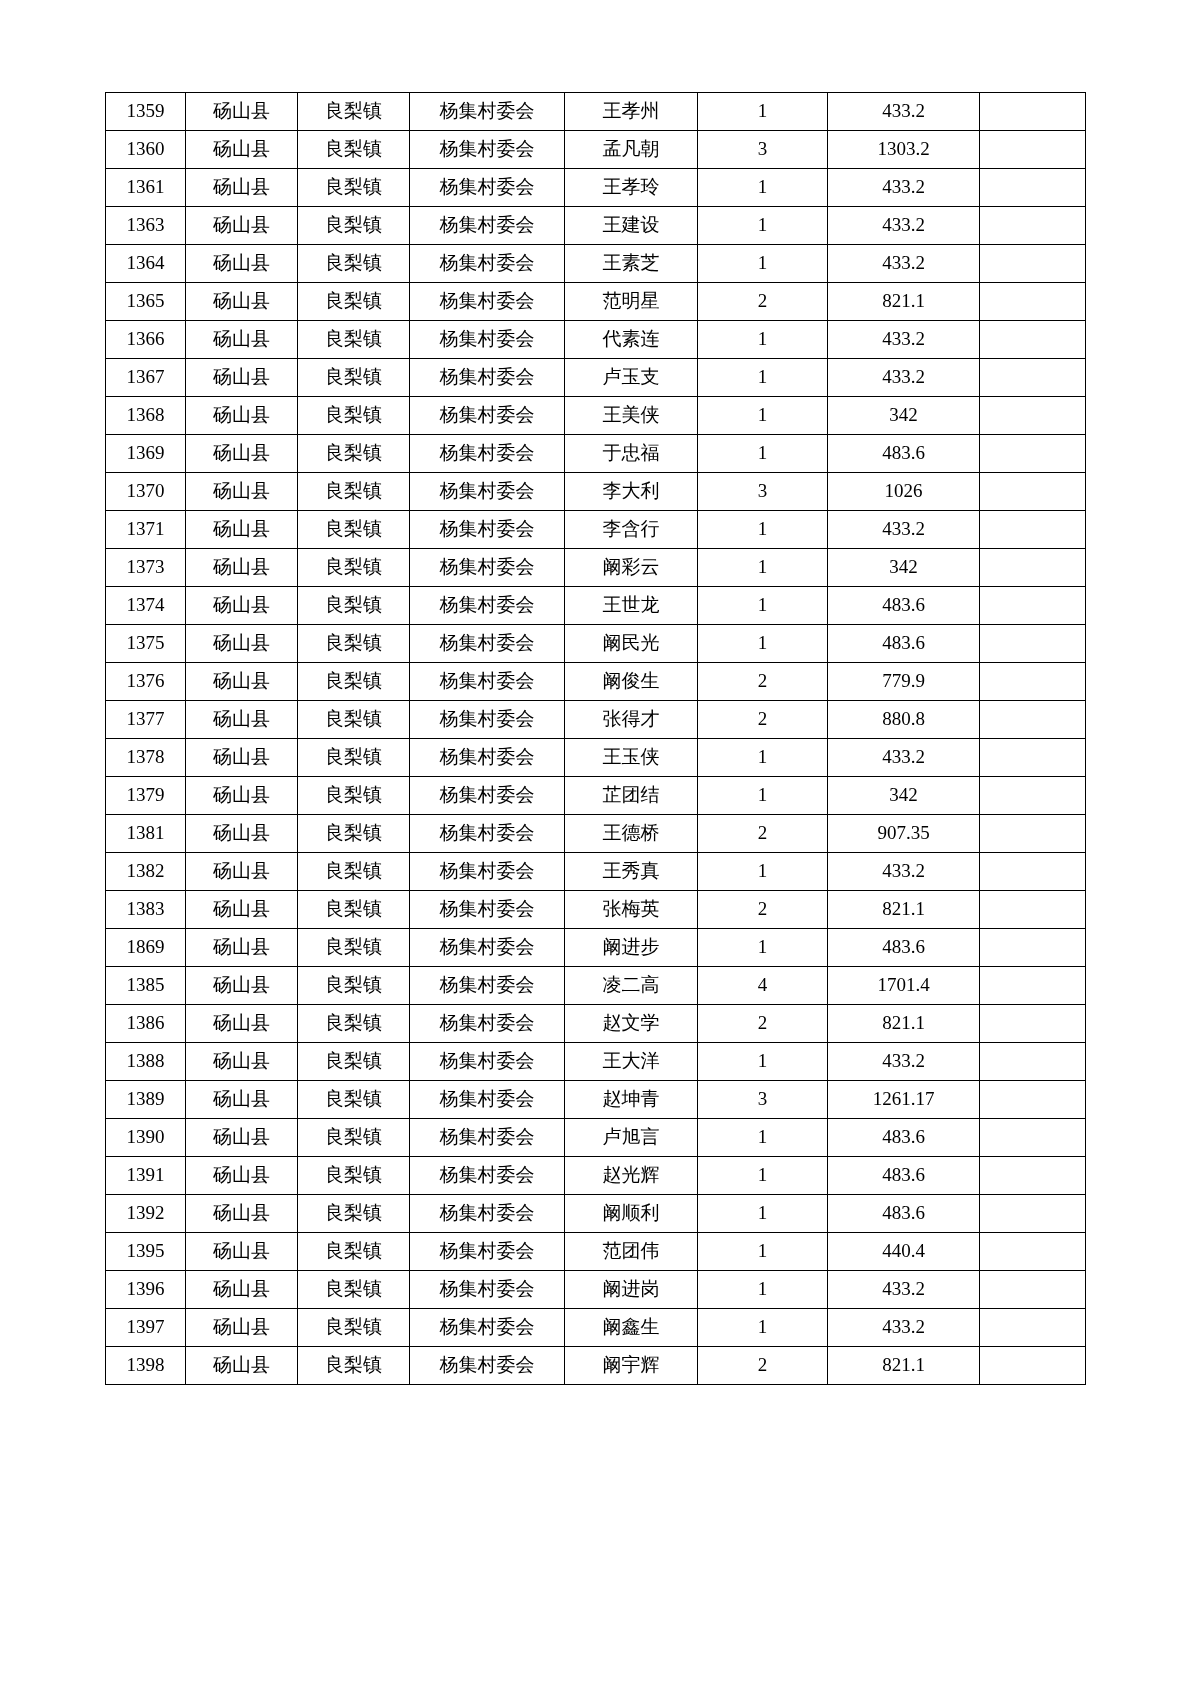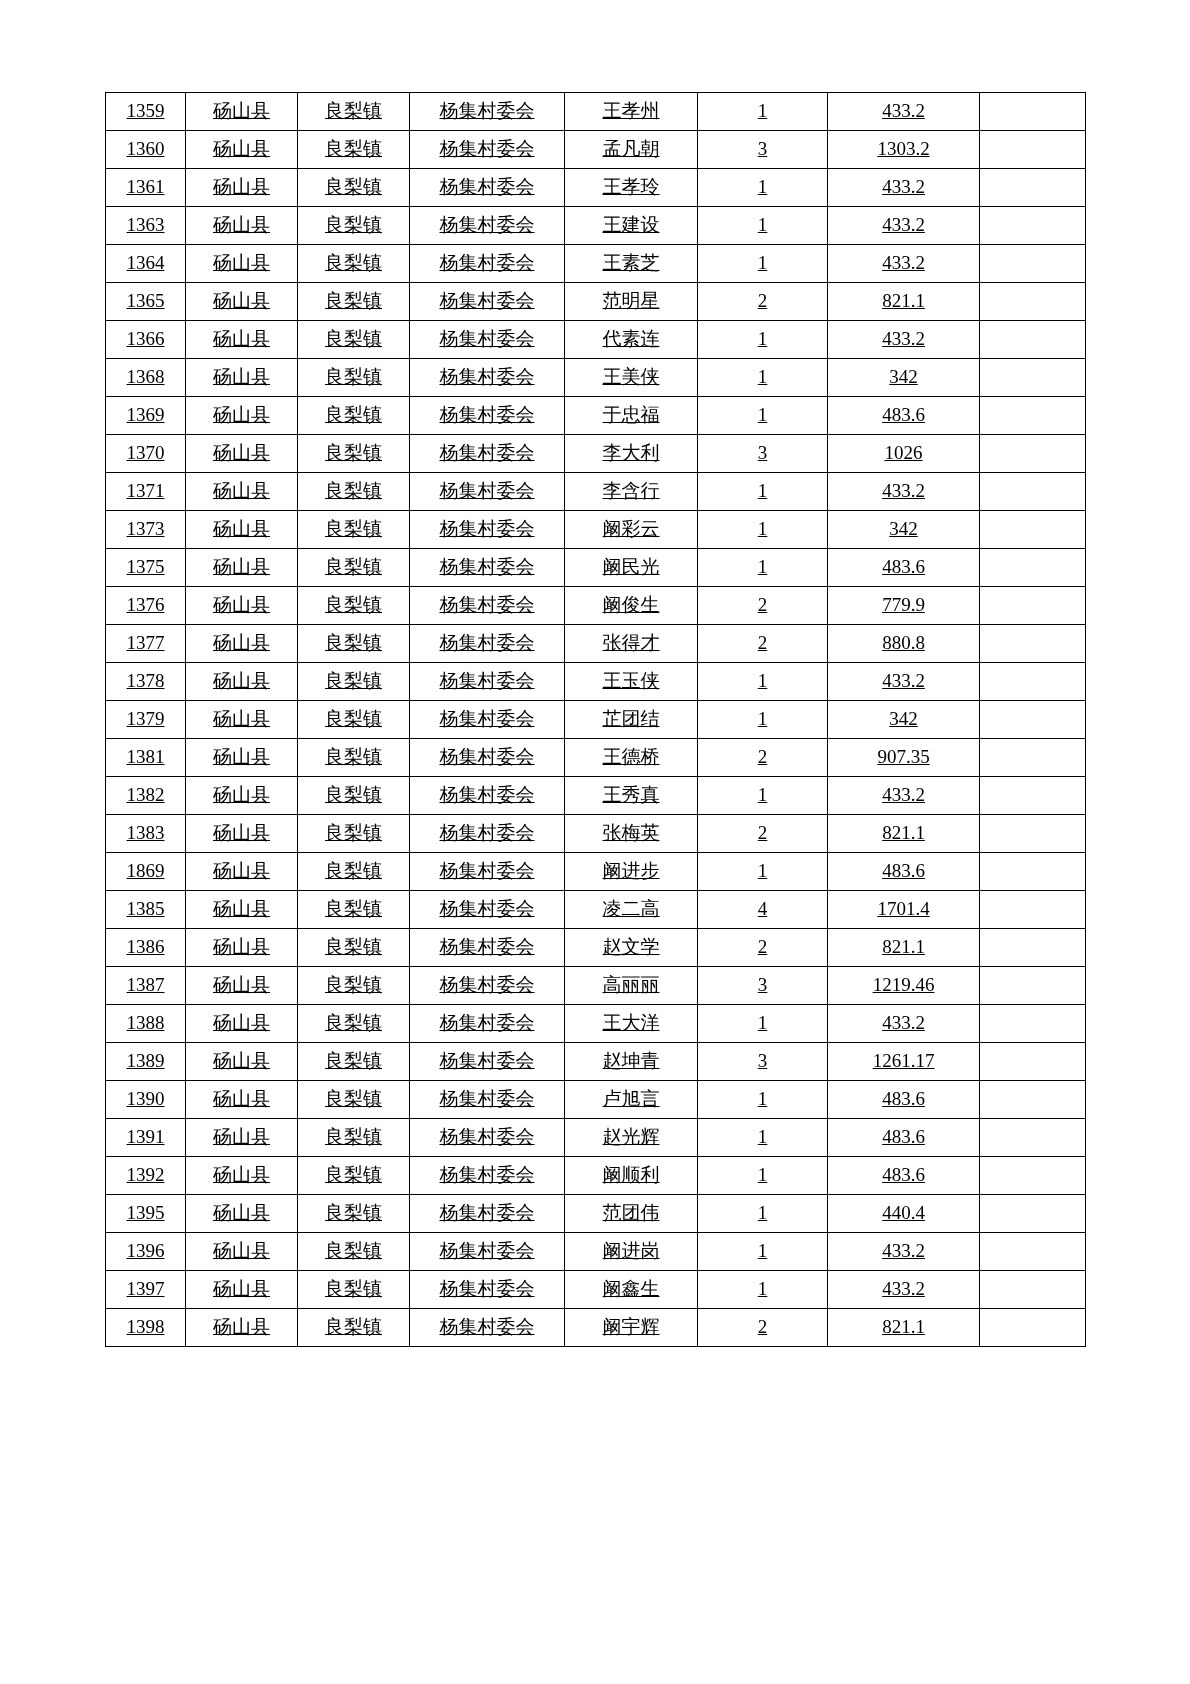--- a/index.html
+++ b/index.html
@@ -17,21 +17,20 @@
     position: relative;
     width: 1190px;
     height: 1684px;
     box-sizing: border-box;
     padding: 92px 105px 0 105px;
   }
   table.data-table {
     border-collapse: collapse;
     width: 980px;
     table-layout: fixed;
-    text-decoration: underline;
   }
   table.data-table td {
     border: 1px solid #000000;
     height: 37px;
     text-align: center;
     vertical-align: middle;
     font-size: 19px;
     font-family: "Liberation Serif", "DejaVu Serif", serif;
     padding: 0 2px;
     line-height: 1.1;
@@ -127,20 +126,30 @@
           <td>1366</td>
           <td>砀山县</td>
           <td>良梨镇</td>
           <td>杨集村委会</td>
           <td>代素连</td>
           <td>1</td>
           <td>433.2</td>
           <td></td>
         </tr>
         <tr>
+          <td>1367</td>
+          <td>砀山县</td>
+          <td>良梨镇</td>
+          <td>杨集村委会</td>
+          <td>卢玉支</td>
+          <td>1</td>
+          <td>433.2</td>
+          <td></td>
+        </tr>
+        <tr>
           <td>1368</td>
           <td>砀山县</td>
           <td>良梨镇</td>
           <td>杨集村委会</td>
           <td>王美侠</td>
           <td>1</td>
           <td>342</td>
           <td></td>
         </tr>
         <tr>
@@ -177,20 +186,30 @@
           <td>1373</td>
           <td>砀山县</td>
           <td>良梨镇</td>
           <td>杨集村委会</td>
           <td>阚彩云</td>
           <td>1</td>
           <td>342</td>
           <td></td>
         </tr>
         <tr>
+          <td>1374</td>
+          <td>砀山县</td>
+          <td>良梨镇</td>
+          <td>杨集村委会</td>
+          <td>王世龙</td>
+          <td>1</td>
+          <td>483.6</td>
+          <td></td>
+        </tr>
+        <tr>
           <td>1375</td>
           <td>砀山县</td>
           <td>良梨镇</td>
           <td>杨集村委会</td>
           <td>阚民光</td>
           <td>1</td>
           <td>483.6</td>
           <td></td>
         </tr>
         <tr>
@@ -284,30 +303,20 @@
           <td></td>
         </tr>
         <tr>
           <td>1386</td>
           <td>砀山县</td>
           <td>良梨镇</td>
           <td>杨集村委会</td>
           <td>赵文学</td>
           <td>2</td>
           <td>821.1</td>
-          <td></td>
-        </tr>
-        <tr>
-          <td>1387</td>
-          <td>砀山县</td>
-          <td>良梨镇</td>
-          <td>杨集村委会</td>
-          <td>高丽丽</td>
-          <td>3</td>
-          <td>1219.46</td>
           <td></td>
         </tr>
         <tr>
           <td>1388</td>
           <td>砀山县</td>
           <td>良梨镇</td>
           <td>杨集村委会</td>
           <td>王大洋</td>
           <td>1</td>
           <td>433.2</td>

